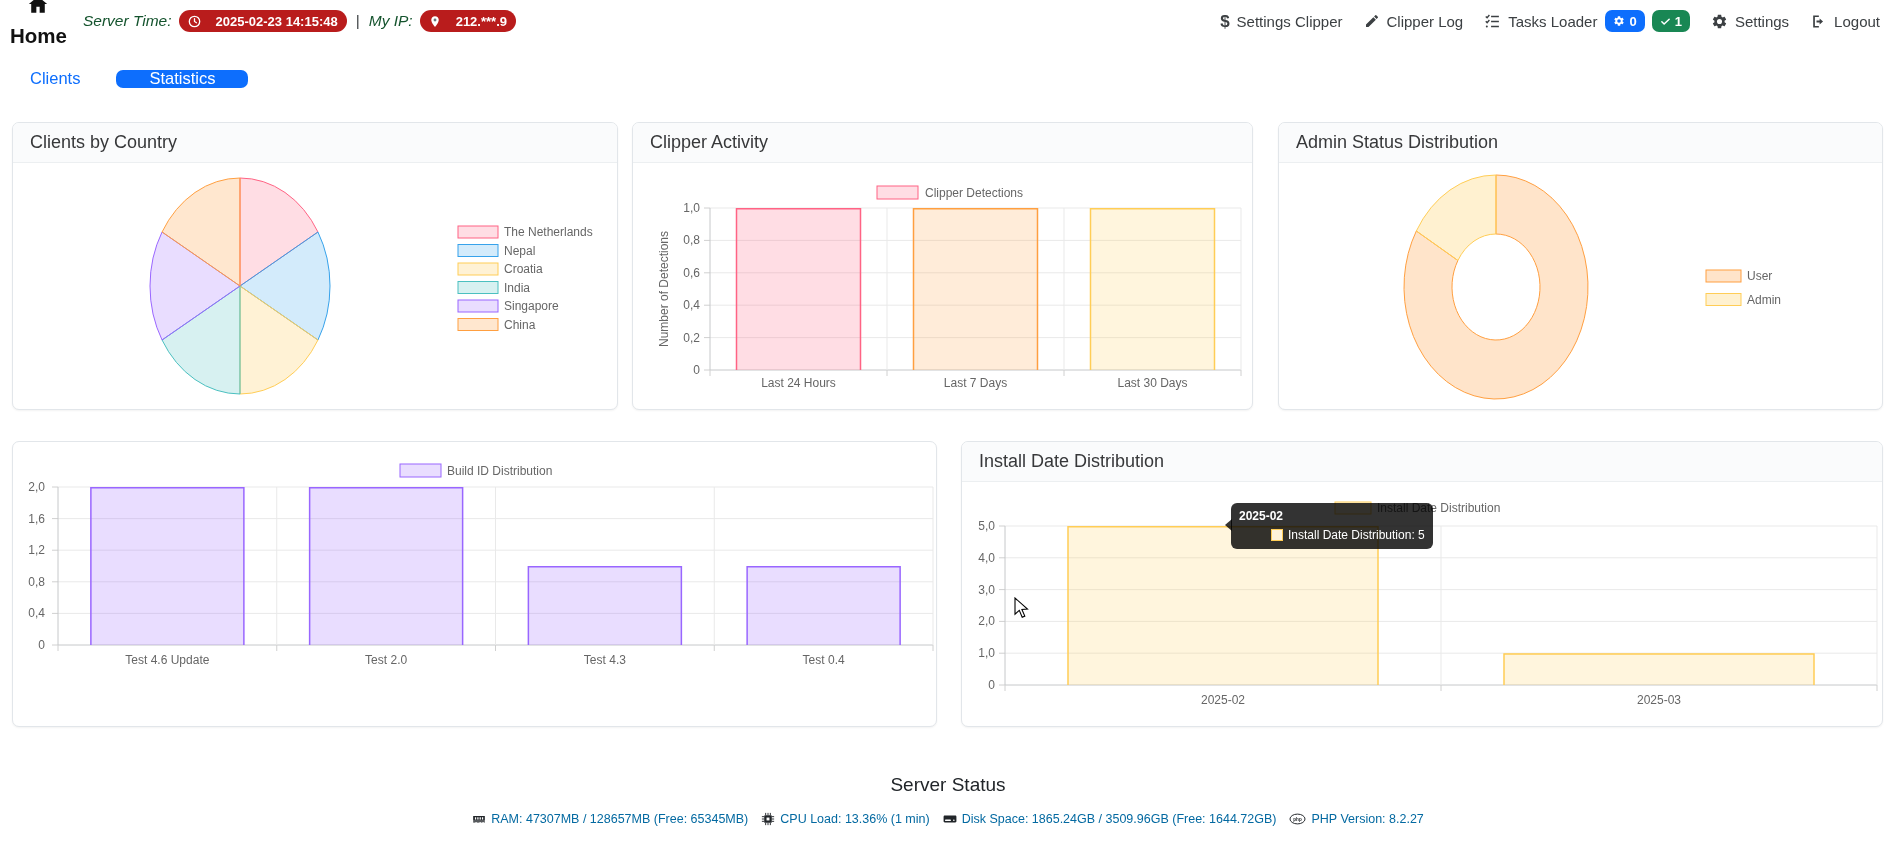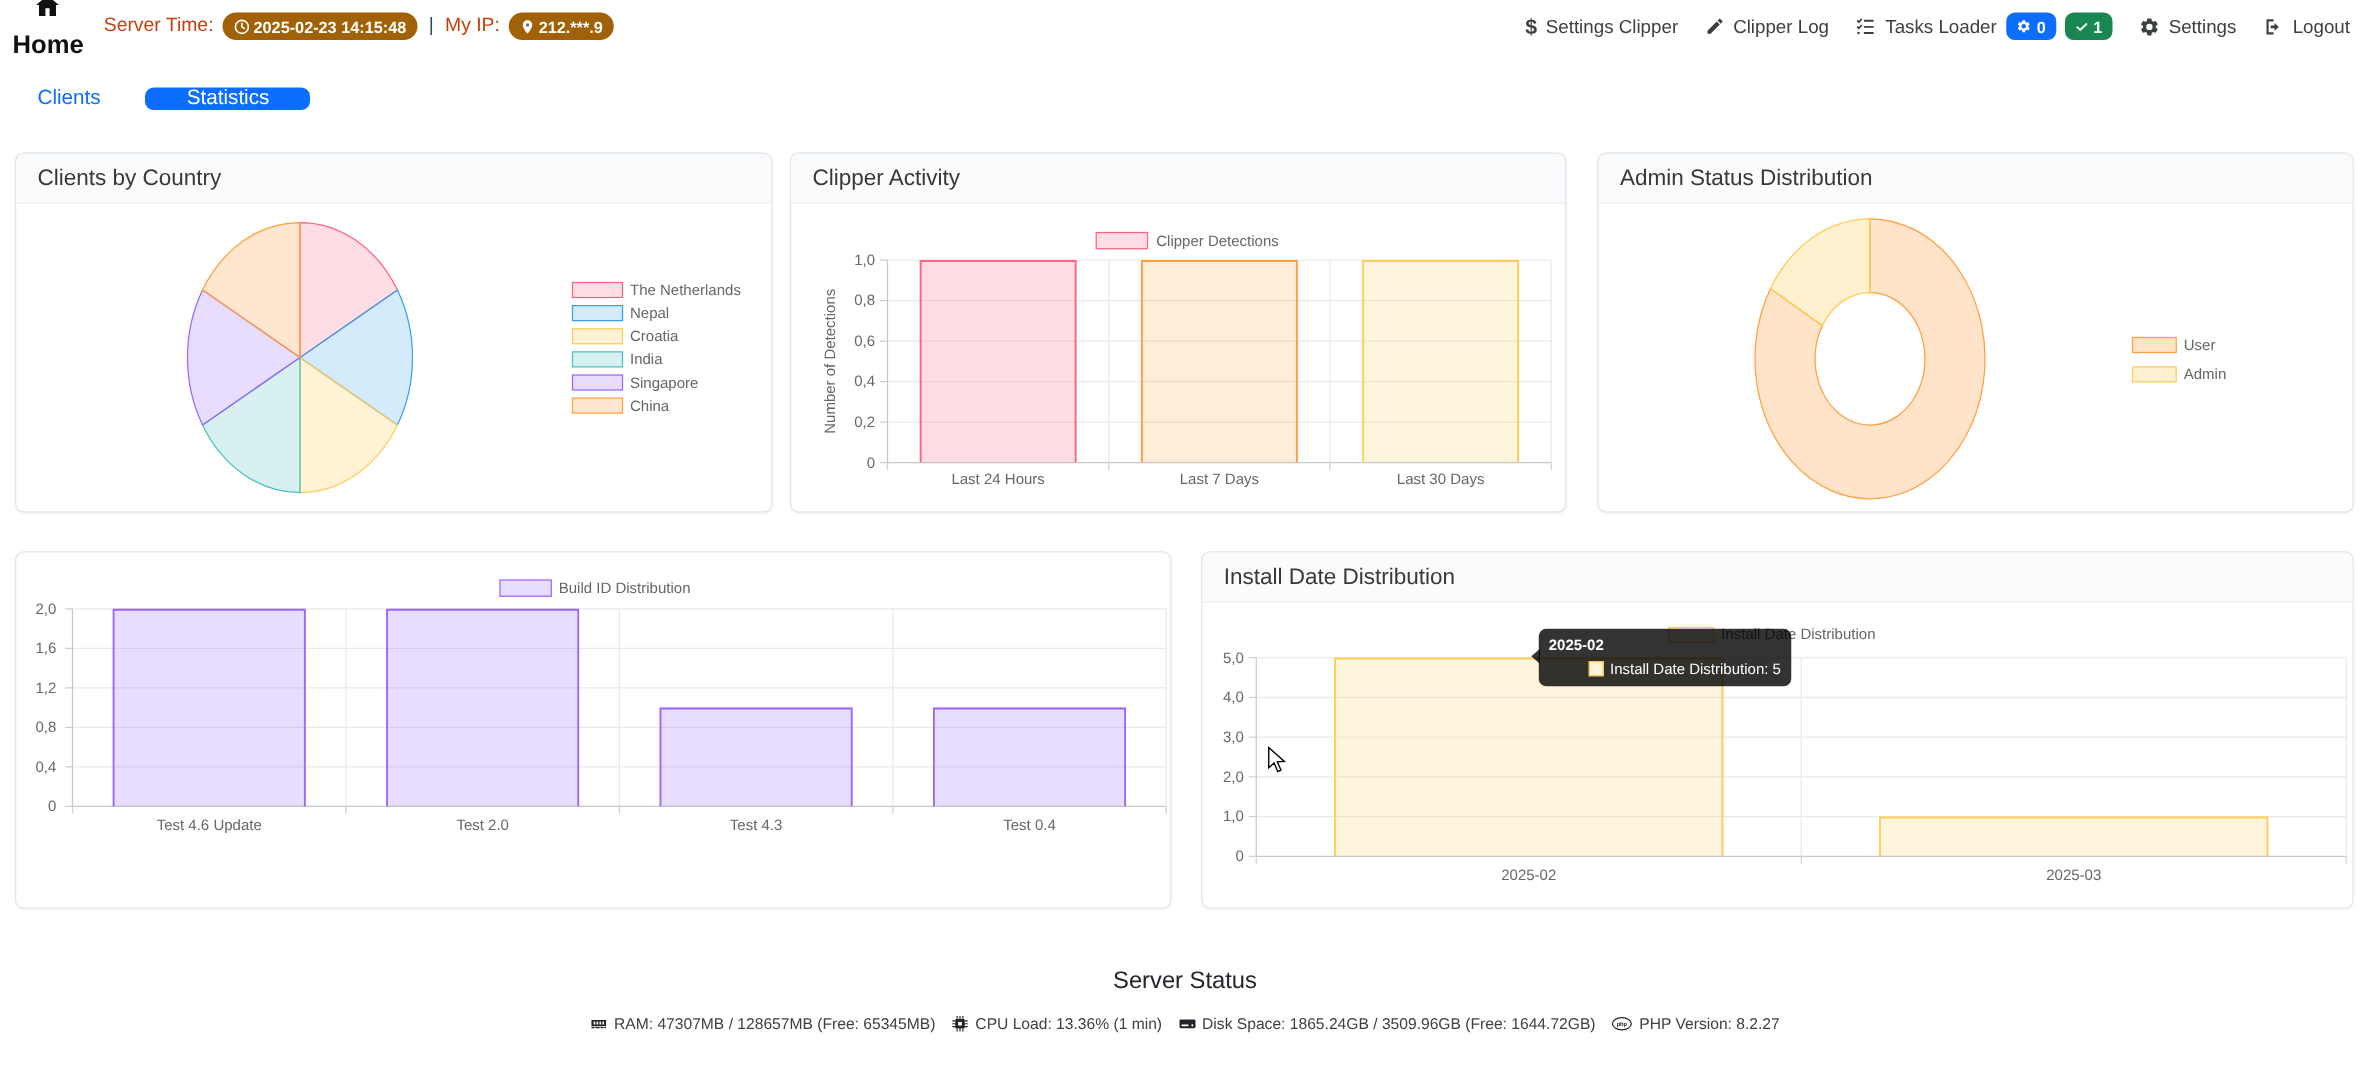--- a/index.html
+++ b/index.html
@@ -1,23 +1,23 @@
 <!DOCTYPE html>
 <html><head>
 <meta charset="utf-8">
 <style>
   * { box-sizing: border-box; margin: 0; padding: 0; }
   html,body { width:1896px; height:855px; }
   body { font-family:"Liberation Sans",sans-serif; background:#fff; color:#212529; position:relative; overflow:hidden; }
   .navbar { height:42px; display:flex; align-items:center; justify-content:space-between; padding:0 16px 0 10px; }
   .nav-left, .nav-right { display:flex; align-items:center; }
   .brand { display:flex; align-items:center; gap:8px; font-size:20.5px; font-weight:600; color:#111;flex-direction:column; }
-  .nav-label { font-size:15.5px; color:#c2410c; margin-left:16px; }
+  .nav-label { font-size:15.5px; color:#14532d; margin-left:16px;font-style:italic; }
   .sep { font-size:15.5px; color:#3f4346; margin-left:9px; }
-  .badge-gray { display:inline-flex; align-items:center; gap:3px; background:#a16207; color:#fff; font-size:13px; font-weight:700; height:22px; padding:0 9px; border-radius:11px; margin-left:7px; }
+  .badge-gray { display:inline-flex; align-items:center; gap:15px; background:#b91c1c; color:#fff; font-size:13px; font-weight:700; height:22px; padding:0 9px; border-radius:11px; margin-left:7px; }
   .nav-item { display:flex; align-items:center; gap:7px; font-size:15px; color:#3c4043; margin-left:21px; cursor:pointer; }
   .dollar { font-size:17px; font-weight:700; color:#3c4043; line-height:1; }
   .badge-pill { display:inline-flex; align-items:center; gap:4px; color:#fff; font-size:13px; font-weight:700; height:22px; padding:0 8px; border-radius:7px; margin-left:8px; }
   .badge-blue { background:#0d6efd; }
   .badge-green { background:#198754; margin-left:7px; }
   .tabs { position:absolute; left:18px; top:63px; display:flex; align-items:center;gap:18px; }
   .tab-link { font-size:16.5px; color:#0d6efd; padding:6px 12px; cursor:pointer; }
   .tab-active { font-size:16.5px; color:#fff; background:#0d6efd; border-radius:7px; padding:6px 33px; margin-left:6px; height:18px; display:flex; align-items:center; cursor:pointer; }
   .card { position:absolute; background:#fff; border:1px solid #e2e6ea; border-radius:7px; box-shadow:0 1px 2px rgba(0,0,0,.05); overflow:hidden; }
   .card-header { height:40px; background:#fafbfc; border-bottom:1px solid #eceff1; display:flex; align-items:center; padding:0 17px; font-size:18px; color:#37383a; }
@@ -28,21 +28,21 @@
   #card-donut { left:1278px;top:122px; width:605px; height:288px; }
   #card-build { left:12px;  top:441px; width:925px; height:286px; }
   #card-inst  { left:961px; top:441px; width:922px; height:286px; }
   svg text { font-family:"Liberation Sans",sans-serif; }
   .tooltip { position:absolute; left:1231px; top:503px; background:rgba(0,0,0,.8); border-radius:6px; padding:6px 8px 7px 8px; color:#fff; z-index:5; }
   .tooltip .tt-title { font-size:12px; font-weight:700; margin-bottom:5px; }
   .tooltip .tt-row { display:flex; align-items:center; gap:5px; font-size:12px;margin-left:32px; }
   .tt-swatch { width:12px; height:12px; background:#fff3da; border:1px solid #ffcd56; display:inline-block; }
   .tt-caret { position:absolute; left:-6px; top:16px; width:0; height:0; border-top:6px solid transparent; border-bottom:6px solid transparent; border-right:7px solid rgba(0,0,0,.8); }
   .footer-title { position:absolute; top:774px; width:100%; text-align:center; font-size:19px; color:#212529; }
-  .status-line { position:absolute; top:812px; width:100%; display:flex; justify-content:center; align-items:center; gap:13px; font-size:12.5px; color:#404040; }
+  .status-line { position:absolute; top:812px; width:100%; display:flex; justify-content:center; align-items:center; gap:13px; font-size:12.5px; color:#0369a1; }
   .status-item { display:inline-flex; align-items:center; gap:5px; }
   .cursor { position:absolute; left:1014px; top:597px; z-index:9; }
 </style>
 </head>
 <body>
 
 <header class="navbar">
   <div class="nav-left">
     <a class="brand">
       <svg width="22" height="22" viewBox="0 0 24 24">

